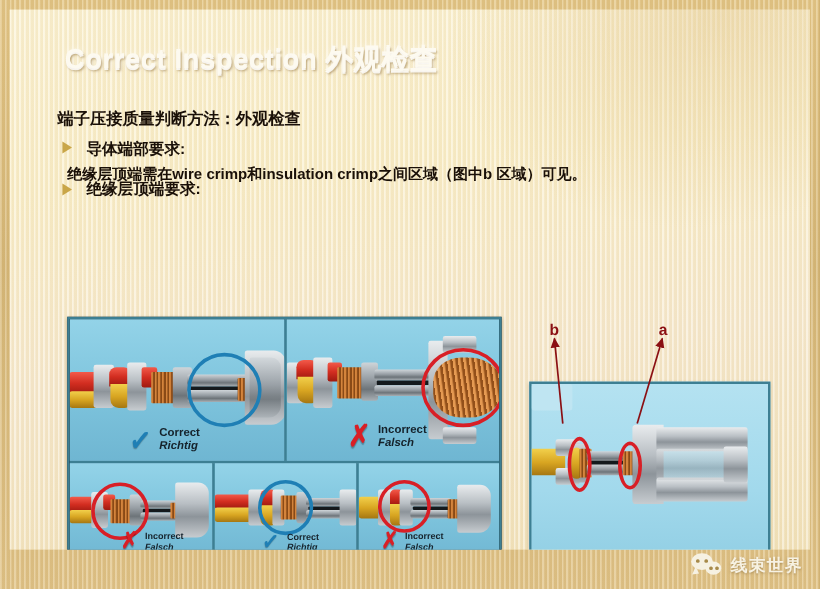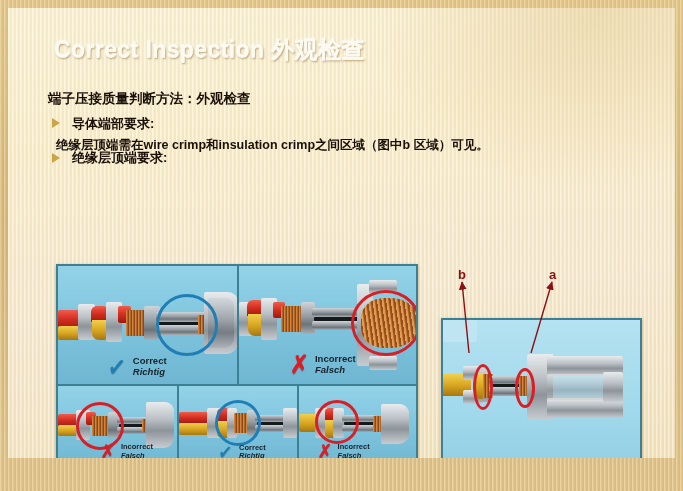--- a/index.html
+++ b/index.html
@@ -505,13 +505,25 @@
       <div class="metal" style="left:104px; top:78px; width:76px; height:20px;"></div>
       <div class="metal" style="left:104px; top:54px; width:76px; height:26px; opacity:0.55;"></div>
       <div class="photo-bg" style="left:122px; top:56px; width:34px; height:22px; inset:auto; position:absolute; border-radius:2px; background:#bfe5f2;"></div>
       <div class="metal" style="left:160px; top:52px; width:20px; height:30px;"></div>
 
       <div class="circ circ-red ell" style="left:30px; top:44px; width:20px; height:46px;"></div>
       <div class="circ circ-red ell" style="left:72px; top:48px; width:20px; height:40px;"></div>
     </div>
   </div>
 
+  <div id="watermark">
+    <div id="wechat-icon">
+      <div class="bub bub-a"></div>
+      <div class="bub-tail"></div>
+      <div class="bub bub-b"></div>
+      <div class="dot" style="left:4px; top:5px;"></div>
+      <div class="dot" style="left:11px; top:5px;"></div>
+      <div class="dot" style="left:15px; top:11px;"></div>
+      <div class="dot" style="left:20px; top:11px;"></div>
+    </div>
+    <div id="wm-text">线束世界</div>
+  </div>
 </div>
 
 </body></html>

